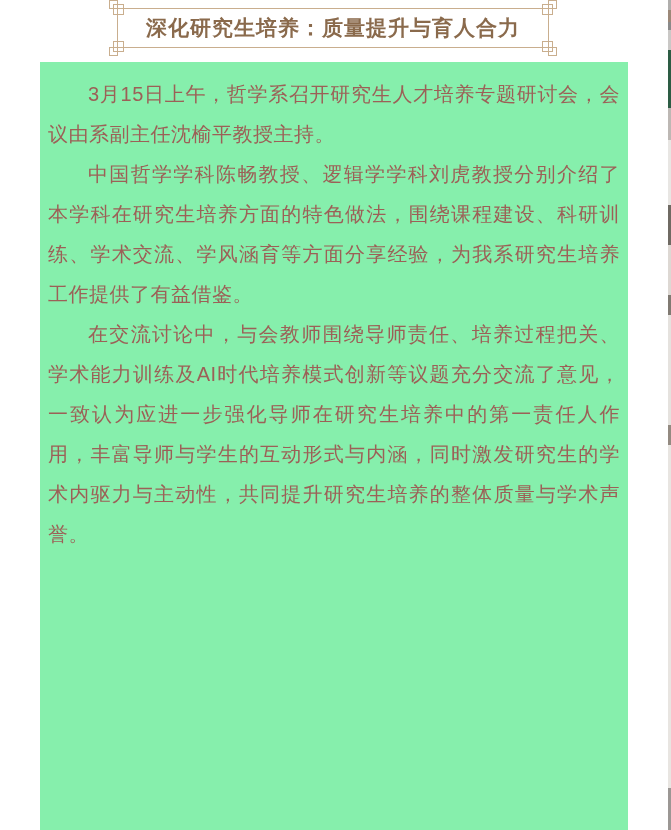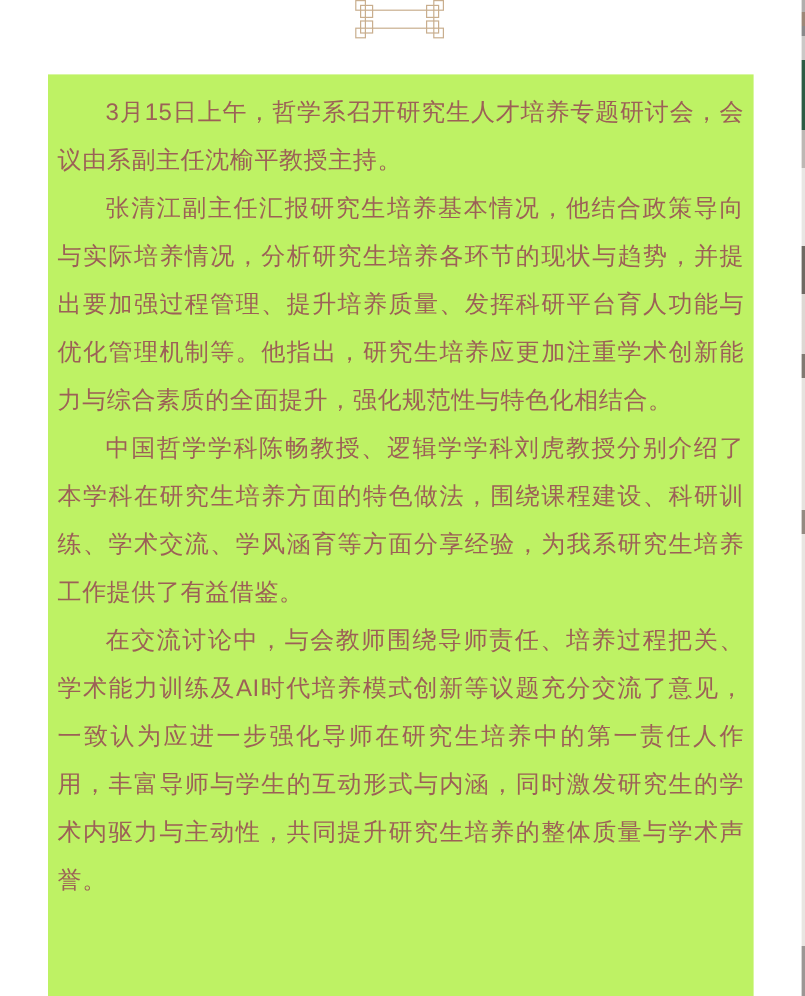--- a/index.html
+++ b/index.html
@@ -47,21 +47,21 @@
   .orn.bl { left: -10px; bottom: -10px; transform: rotate(270deg); }
 
   
   .panel {
     position: absolute;
     left: 40px;
     top: 62px;
     width: 588px;
     height: 768px;
     box-sizing: border-box;
-    background: #bef264;
+    background: #86efac;
     padding: 12px 8px 0 8px;
   }
   .panel p {
     margin: 0;
     font-size: 20px;
     line-height: 40px;
     color: #9c6057;
     text-align: justify;
     text-indent: 2em;
     letter-spacing: 0.5px;
@@ -114,24 +114,24 @@
         <rect x="5.5" y="5.5" width="10" height="10" fill="none" stroke="#c9ae8e" stroke-width="1"></rect>
         <rect x="1.5" y="1.5" width="8" height="8" fill="none" stroke="#c9ae8e" stroke-width="1"></rect>
       </svg>
     </span>
     <span class="orn bl">
       <svg width="17" height="17" viewBox="0 0 17 17">
         <rect x="5.5" y="5.5" width="10" height="10" fill="none" stroke="#c9ae8e" stroke-width="1"></rect>
         <rect x="1.5" y="1.5" width="8" height="8" fill="none" stroke="#c9ae8e" stroke-width="1"></rect>
       </svg>
     </span>
+    <h1>深化研究生培养：质量提升与育人合力</h1>
   </div>
 
   <div class="panel">
     <p>3月15日上午，哲学系召开研究生人才培养专题研讨会，会议由系副主任沈榆平教授主持。</p>
-    <p>张清江副主任汇报研究生培养基本情况，他结合政策导向与实际培养情况，分析研究生培养各环节的现状与趋势，并提出要加强过程管理、提升培养质量、发挥科研平台育人功能与优化管理机制等。他指出，研究生培养应更加注重学术创新能力与综合素质的全面提升，强化规范性与特色化相结合。</p>
     <p>中国哲学学科陈畅教授、逻辑学学科刘虎教授分别介绍了本学科在研究生培养方面的特色做法，围绕课程建设、科研训练、学术交流、学风涵育等方面分享经验，为我系研究生培养工作提供了有益借鉴。</p>
     <p>在交流讨论中，与会教师围绕导师责任、培养过程把关、学术能力训练及AI时代培养模式创新等议题充分交流了意见，一致认为应进一步强化导师在研究生培养中的第一责任人作用，丰富导师与学生的互动形式与内涵，同时激发研究生的学术内驱力与主动性，共同提升研究生培养的整体质量与学术声誉。</p>
   </div>
 
   <div class="edge-strip"></div>
 
 </div>
 
 </body></html>

